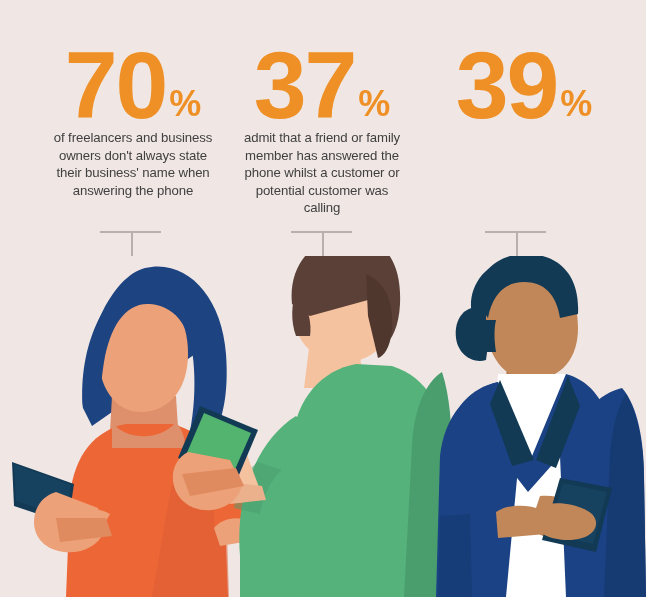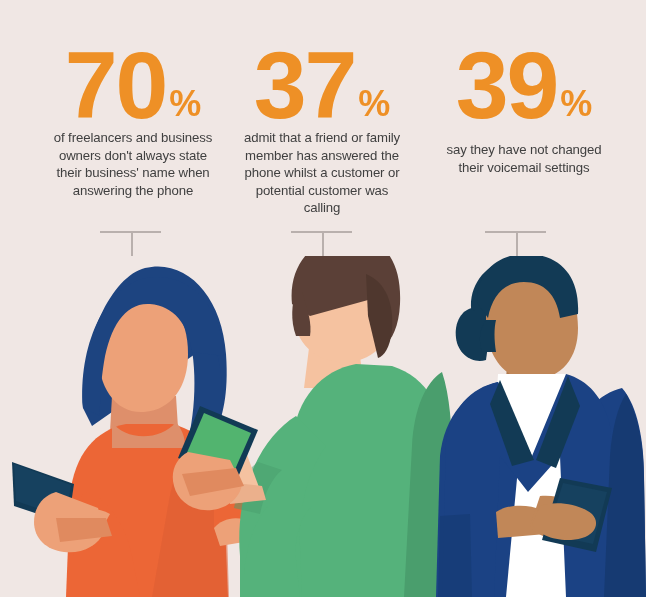--- a/index.html
+++ b/index.html
@@ -105,21 +105,20 @@
         <span class="stat-percent">%</span>
       </div>
       <div class="stat-caption">admit that a friend or family member has answered the phone whilst a customer or potential customer was calling</div>
     </div>
 
     <div class="stat-col c2">
       <div class="stat-figure">
         <span class="stat-number">39</span>
         <span class="stat-percent">%</span>
       </div>
-      <div class="stat-caption">say they have not changed their voicemail settings</div>
     </div>
   </div>
 
   <div class="connector conn0">
     <div class="bar"></div>
     <div class="stem"></div>
   </div>
   <div class="connector conn1">
     <div class="bar"></div>
     <div class="stem"></div>

